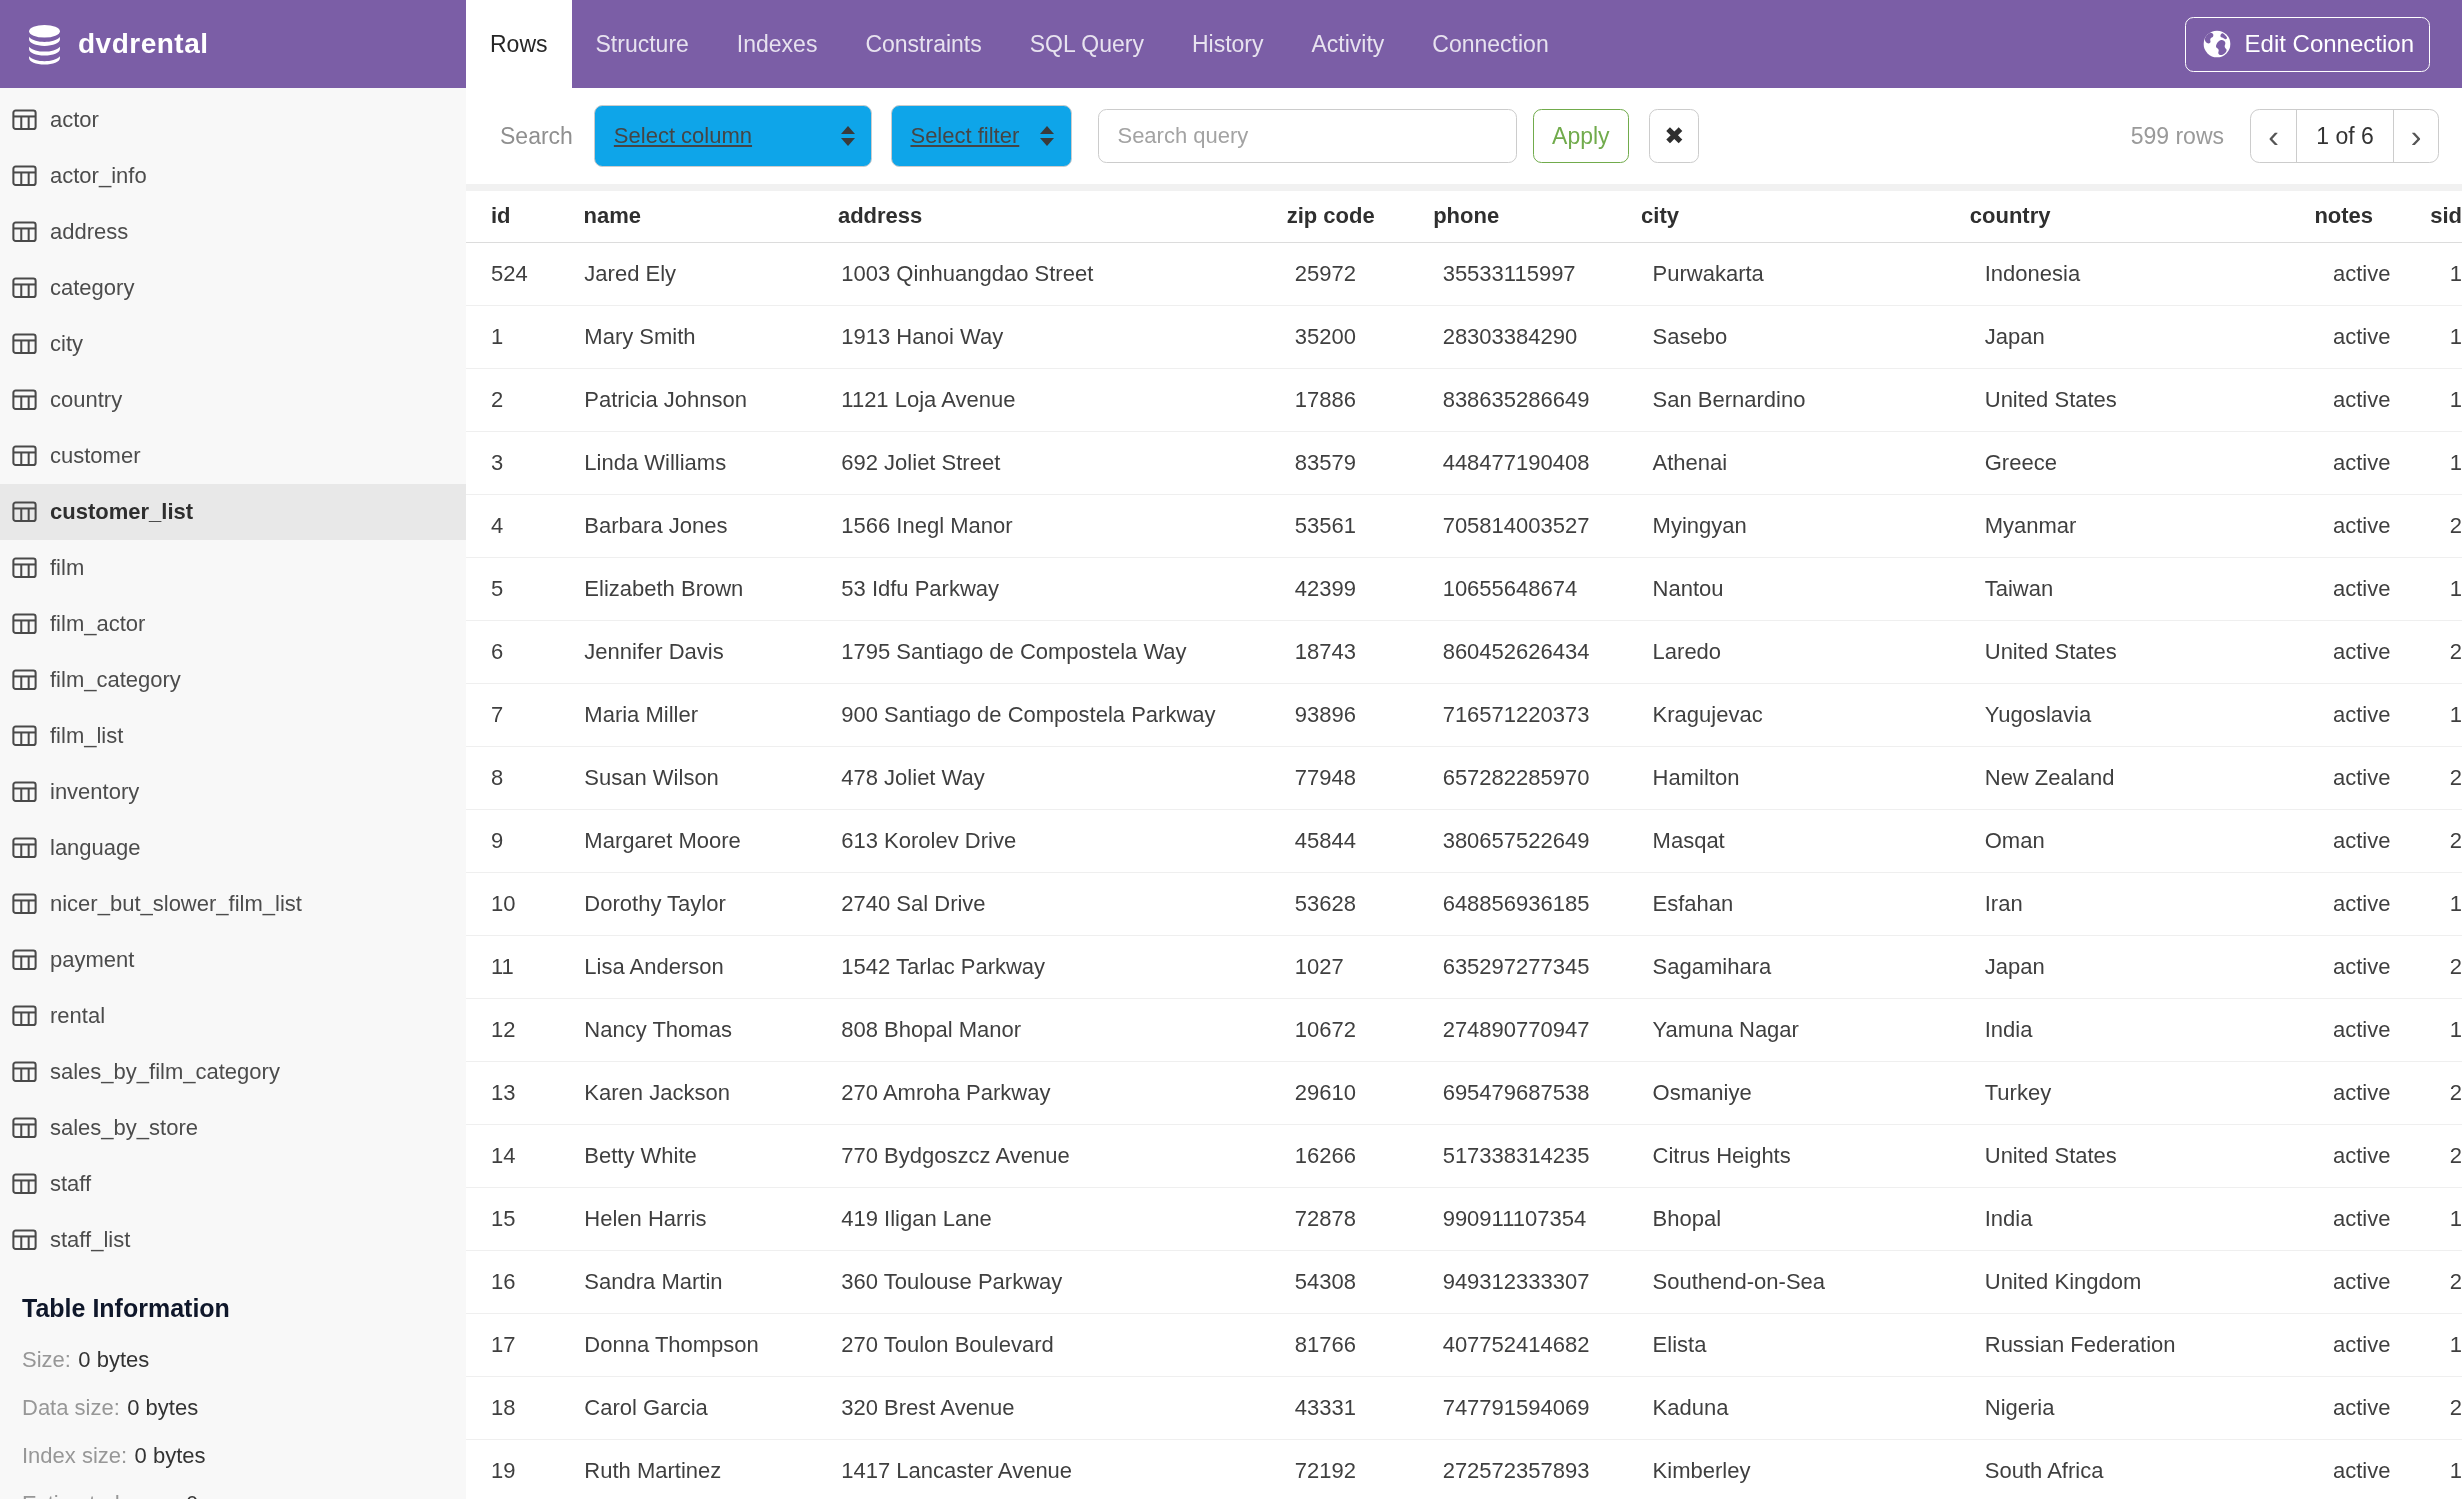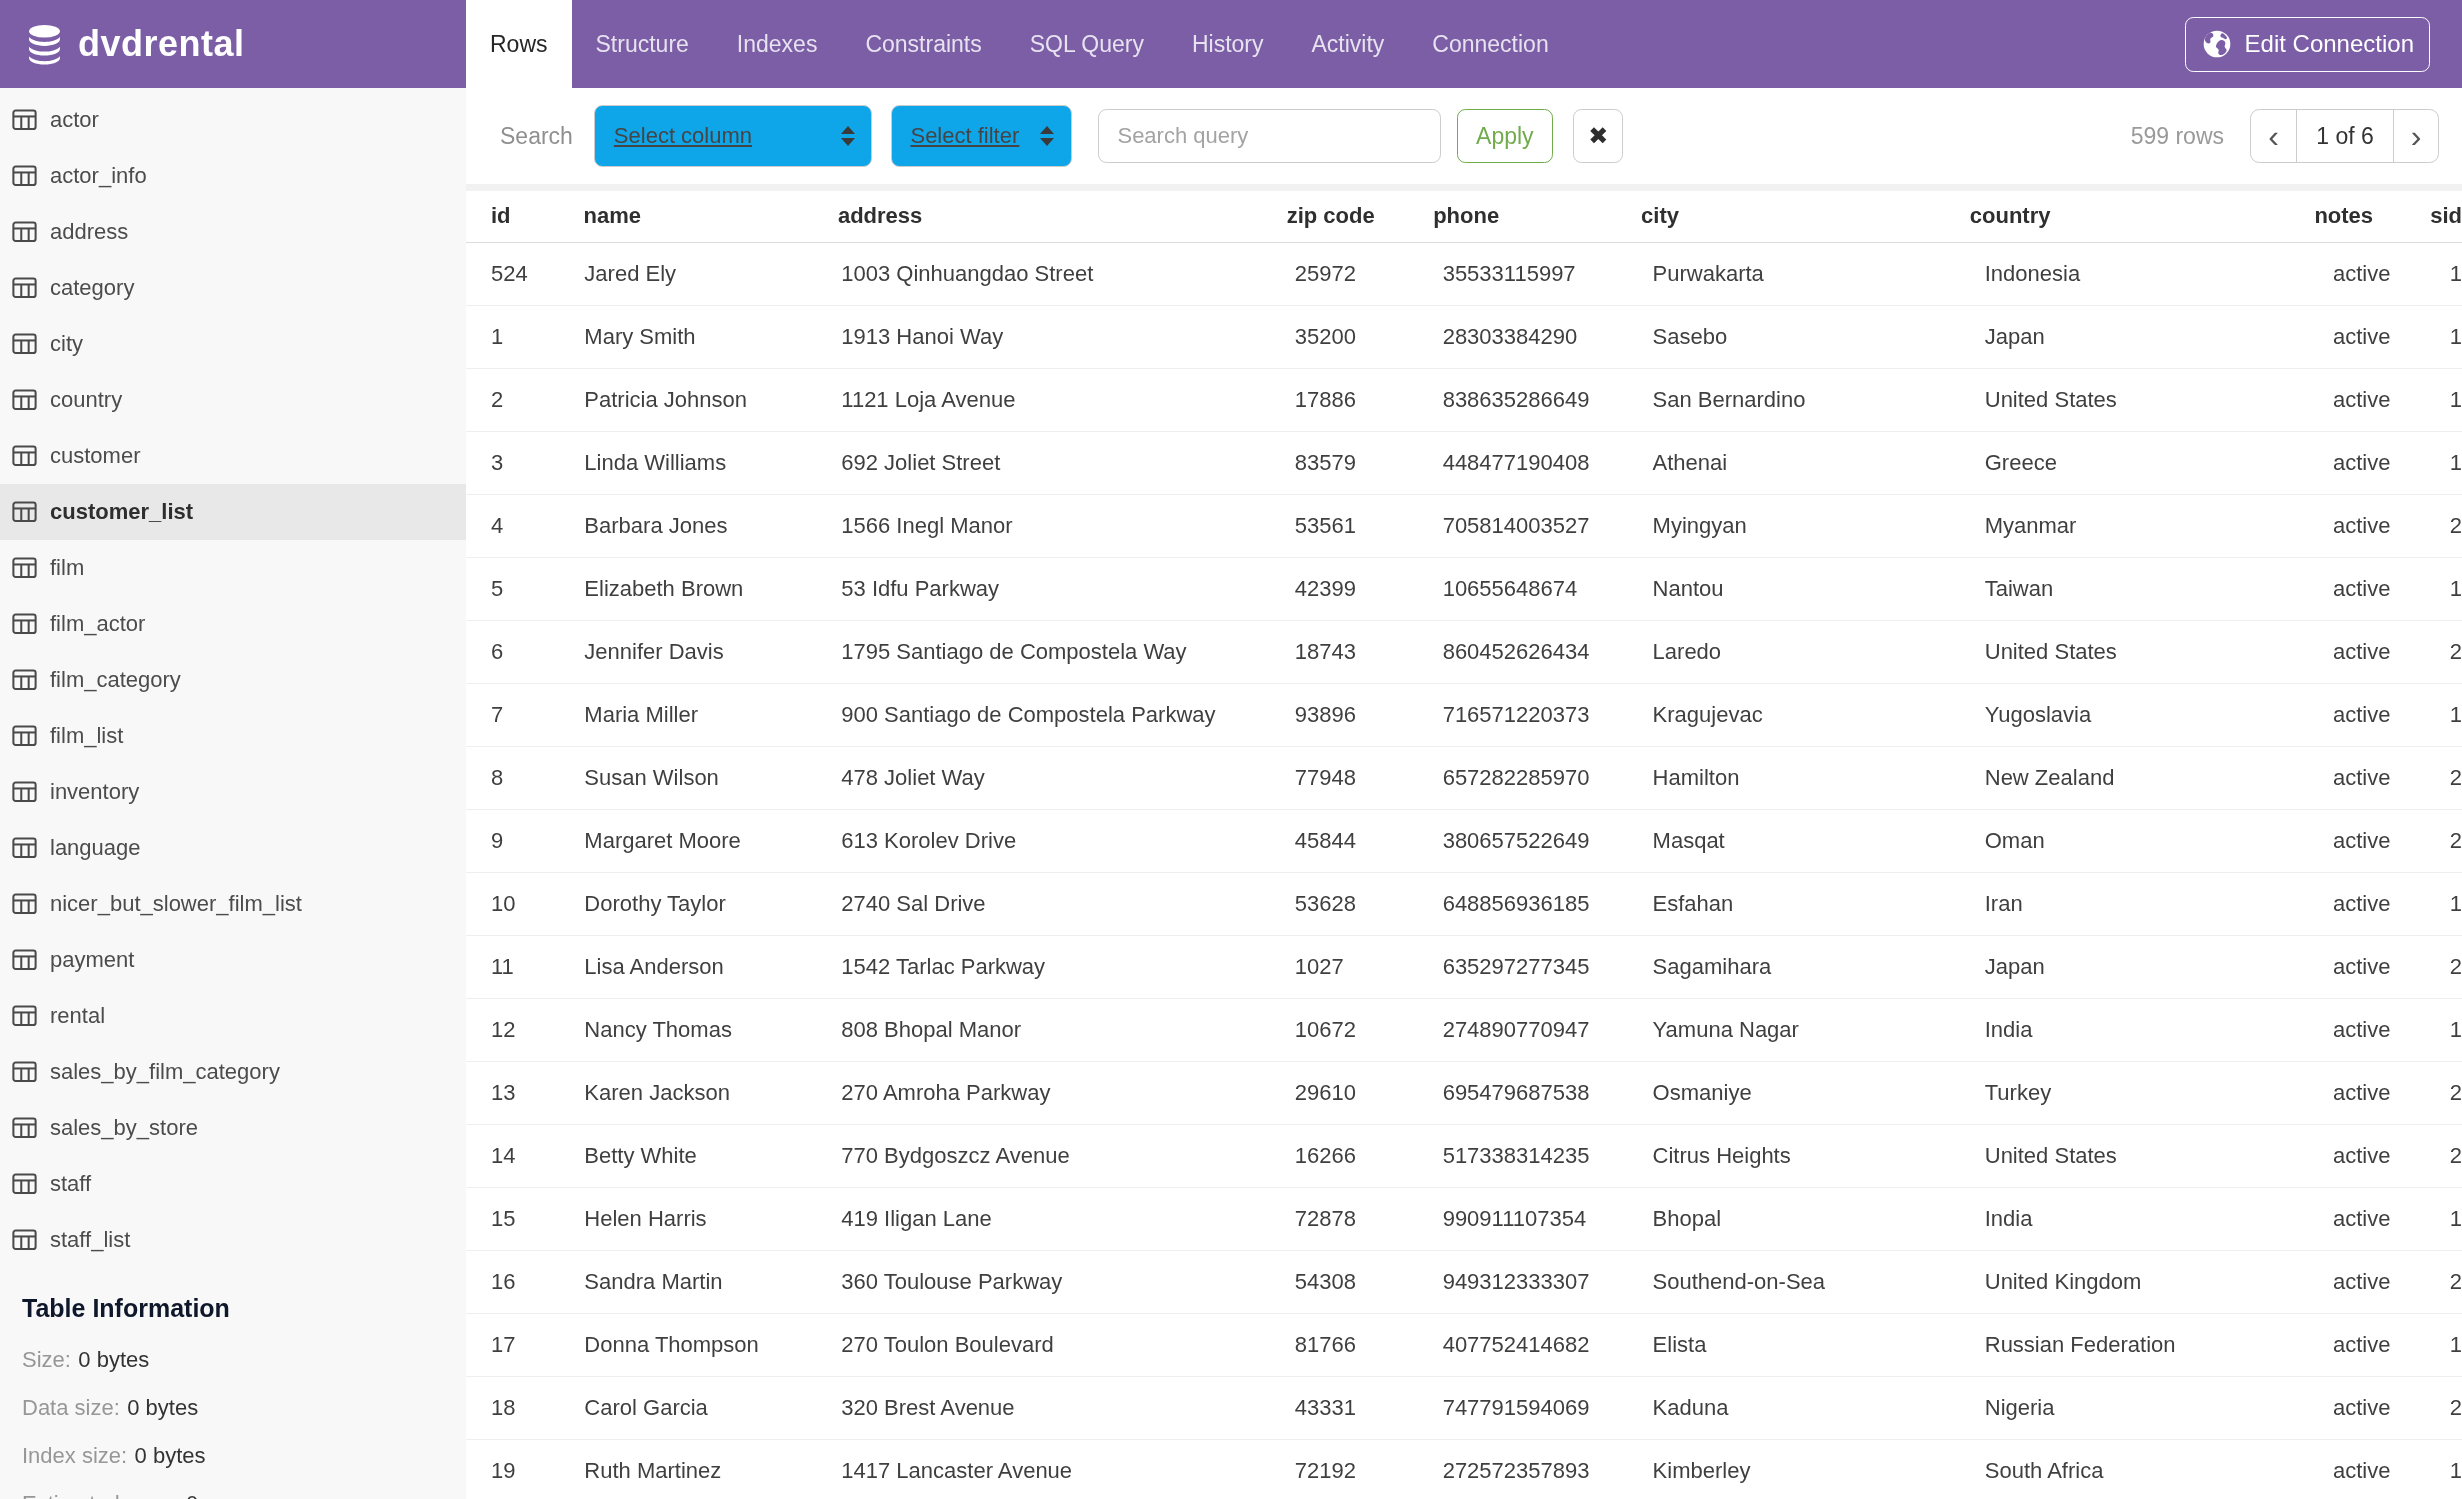--- a/index.html
+++ b/index.html
@@ -4,21 +4,21 @@
 <style>
   * { margin:0; padding:0; box-sizing:border-box; }
   html,body { width:2462px; height:1500px; overflow:hidden; background:#fff;
     font-family:"Liberation Sans","DejaVu Sans",sans-serif; }
   .app { width:2462px; height:1500px; display:flex; flex-direction:column; }
 
   
   .app-header { height:88px; flex:0 0 88px; background:#7b5ea6; display:flex; align-items:stretch; }
   .brand { width:466px; flex:0 0 466px; display:flex; align-items:center; padding-left:26px; }
   .brand-icon { width:37px; height:41px; margin-right:15px; }
-  .brand-name { color:#fff; font-size:36px; font-weight:bold; letter-spacing:0.5px; }
+  .brand-name { color:#fff; font-size:28px; font-weight:bold; letter-spacing:0.5px; }
   .tabs { display:flex; align-items:stretch; }
   .tab { display:flex; align-items:center; padding:0 24px; font-size:23px;
          color:rgba(255,255,255,.82); cursor:pointer; }
   .tab.active { background:#fff; color:#262626; }
   .header-right { margin-left:auto; display:flex; align-items:center; padding-right:32px; }
   .edit-conn { display:flex; align-items:center; gap:12px; height:55px; padding:0 15px;
     background:transparent; border:1.9px solid #fff; border-radius:8.4px; color:#fff;
     font-size:24px; font-family:inherit; cursor:pointer; }
   .edit-conn svg { width:32px; height:32px; }
 
@@ -47,21 +47,21 @@
   .search-label { font-size:23px; color:#8f8f8f; margin-right:21.4px; }
   .select { height:62px; display:flex; align-items:center; justify-content:space-between;
     border:1.9px solid #ccc; border-radius:8.4px; background:#0ea5e9; padding:0 16.7px 0 18.6px;
     font-size:22px; color:#454545; cursor:pointer;text-decoration:underline; }
   .select.col { width:278px; margin-right:18.6px; }
   .select.flt { width:181px; margin-right:26px; }
   .updown { display:flex; flex-direction:column; align-items:center; gap:4.6px; margin-left:13px; }
   .updown i { width:0; height:0; border-left:7.4px solid transparent; border-right:7.4px solid transparent; }
   .updown i.up { border-bottom:8.4px solid #3a3a3a; }
   .updown i.dn { border-top:8.4px solid #3a3a3a; }
-  .search-input { width:343px; height:54px; border:1.9px solid #ccc; border-radius:8.4px;
+  .search-input { width:419px; height:54px; border:1.9px solid #ccc; border-radius:8.4px;
     padding:0 18.6px; font-size:22px; font-family:inherit; color:#333; margin-right:16px; outline:none; }
   .search-input::placeholder { color:#a3a3a3; }
   .btn-apply { width:96px; height:54px; border:1.9px solid #71ab4c; border-radius:8.4px;
     background:#fff; color:#71ab4c; font-size:23px; font-family:inherit; cursor:pointer; margin-right:20.4px; }
   .btn-clear { width:50px; height:54px; border:1.9px solid #ccc; border-radius:8.4px; background:#fff;
     color:#2e2e2e; font-size:24px; font-weight:bold; font-family:inherit; cursor:pointer;
     display:flex; align-items:center; justify-content:center; }
   .rows-count { margin-left:auto; font-size:23px; color:#9a9a9a; margin-right:26px; }
   .pager { display:flex; align-items:stretch; height:54px; border:1.9px solid #ccc; border-radius:9.3px;
     overflow:hidden; background:#fff; }

